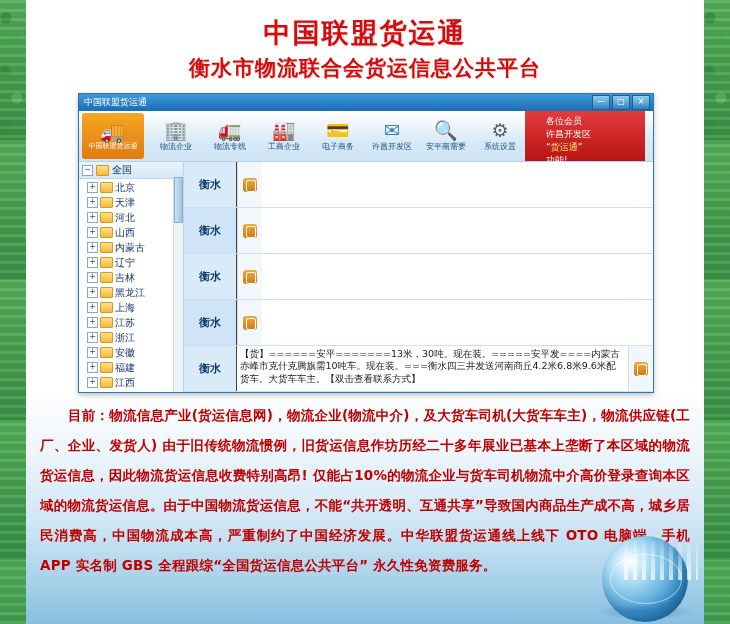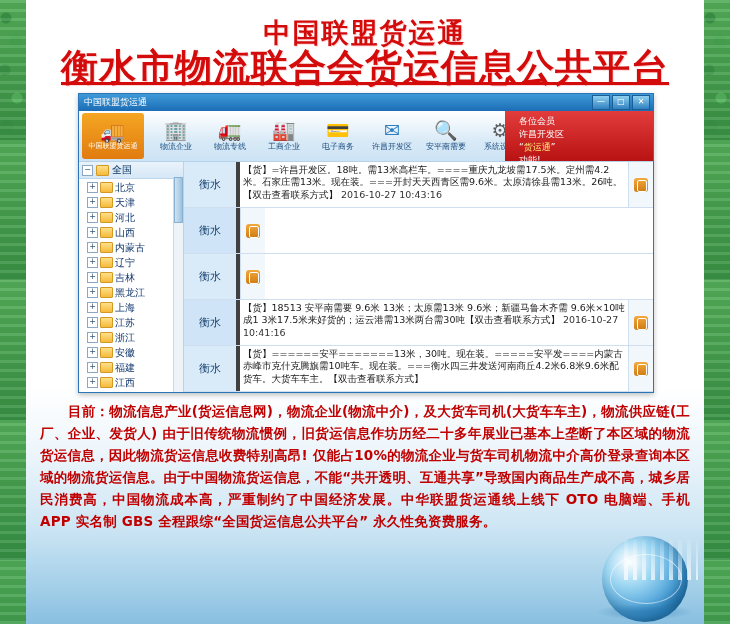--- a/index.html
+++ b/index.html
@@ -58,27 +58,26 @@
   }
   .title-line1 {
     font-size: 27px;
     font-weight: bold;
     color: #d30b0b;
     letter-spacing: 2px;
     line-height: 34px;
     text-shadow: 1px 1px 0 #ffd9d9;
   }
   .title-line2 {
-    font-size: 37px;
+    font-size: 21px;
     font-weight: bold;
     color: #d30b0b;
     letter-spacing: 1px;
     line-height: 36px;
     text-shadow: 1px 1px 0 #ffd9d9;
-    text-decoration: underline;
   }
 
   
   .app-window {
     position: absolute;
     left: 78px;
     top: 93px;
     width: 574px;
     height: 298px;
     border: 1px solid #2b76b9;
@@ -148,29 +147,29 @@
   .tool-icon {
     display: block;
     font-size: 19px;
     line-height: 21px;
     color: #2f7fc1;
   }
   .tool-icon.gear { color: #5e5e5e; }
   .tool-icon.book { color: #2f7fc1; }
   .vip-banner {
     position: absolute;
-    right: 0;
+    right: 8px;
     top: 0;
-    width: 148px;
+    width: 120px;
     height: 50px;
     background: linear-gradient(to bottom, #e23c3c, #b81212);
     color: #ffffff;
     font-size: 9px;
     line-height: 13px;
-    padding: 4px 4px 0 14px;
+    padding: 4px 4px 0 21px;
     box-sizing: border-box;
   }
   .vip-banner .vip-hl { color: #ffe97a; }
 
   
   .content {
     display: flex;
     height: 230px;
   }
   .tree-panel {
@@ -242,27 +241,27 @@
   .row {
     display: flex;
     border-bottom: 1px solid #cfdff0;
     min-height: 45px;
   }
   .row:nth-child(odd) .row-city { background: #d9eaf8; }
   .row:nth-child(even) .row-city { background: #cfe4f6; }
   .row-city {
     width: 52px;
     flex-shrink: 0;
-    border-right: 4px solid #404040;
+    border-right: 1px solid #404040;
     display: flex;
     align-items: center;
     justify-content: center;
     font-size: 11px;
     color: #0f3c6b;
-    font-weight: normal;
+    font-weight: bold;
   }
   .row-body {
     flex: 1;
     padding: 2px 3px;
     font-size: 9.5px;
     line-height: 12.4px;
     color: #1a1a1a;
     overflow: hidden;
   }
   .row-time { color: #333; }
@@ -290,21 +289,21 @@
     border-radius: 2px;
   }
 
   
   .body-text {
     position: absolute;
     left: 40px;
     top: 400px;
     width: 650px;
     font-size: 13.5px;
-    line-height: 22px;
+    line-height: 30px;
     color: #c00000;
     font-weight: bold;
     text-align: justify;
     text-indent: 28px;
     letter-spacing: 0.2px;
   }
 
   
   .globe {
     position: absolute;
@@ -509,24 +508,20 @@
         </div>
         <div class="tree-scroll">
           <div class="tree-thumb"></div>
         </div>
       </div>
 
       <div class="list-panel">
 
         <div class="row">
           <div class="row-city">衡水</div>
-          <div class="row-body">
-            <span>【货】=许昌开发区。18吨。需13米高栏车。====重庆九龙坡需17.5米。定州需4.2米。石家庄需13米。现在装。===开封天天西青区需9.6米。太原清徐县需13米。26吨。【双击查看联系方式】</span>
-            <span class="row-time">2016-10-27 10:43:16</span>
-          </div>
           <div class="row-action">
             <span class="phone-icon"></span>
           </div>
         </div>
 
         <div class="row">
           <div class="row-city">衡水</div>
           <div class="row-action">
             <span class="phone-icon"></span>
           </div>
@@ -534,24 +529,20 @@
 
         <div class="row">
           <div class="row-city">衡水</div>
           <div class="row-action">
             <span class="phone-icon"></span>
           </div>
         </div>
 
         <div class="row">
           <div class="row-city">衡水</div>
-          <div class="row-body">
-            <span>【货】18513 安平南需要 9.6米 13米；太原需13米 9.6米；新疆马鲁木齐需 9.6米×10吨成1 3米17.5米来好货的；运云港需13米两台需30吨【双击查看联系方式】</span>
-            <span class="row-time">2016-10-27 10:41:16</span>
-          </div>
           <div class="row-action">
             <span class="phone-icon"></span>
           </div>
         </div>
 
         <div class="row">
           <div class="row-city">衡水</div>
           <div class="row-body">
             <span>【货】======安平=======13米，30吨。现在装。=====安平发====内蒙古赤峰市克什克腾旗需10吨车。现在装。===衡水四三井发送河南商丘4.2米6.8米9.6米配货车。大货车车主。【双击查看联系方式】</span>
             <span class="row-time"></span>

